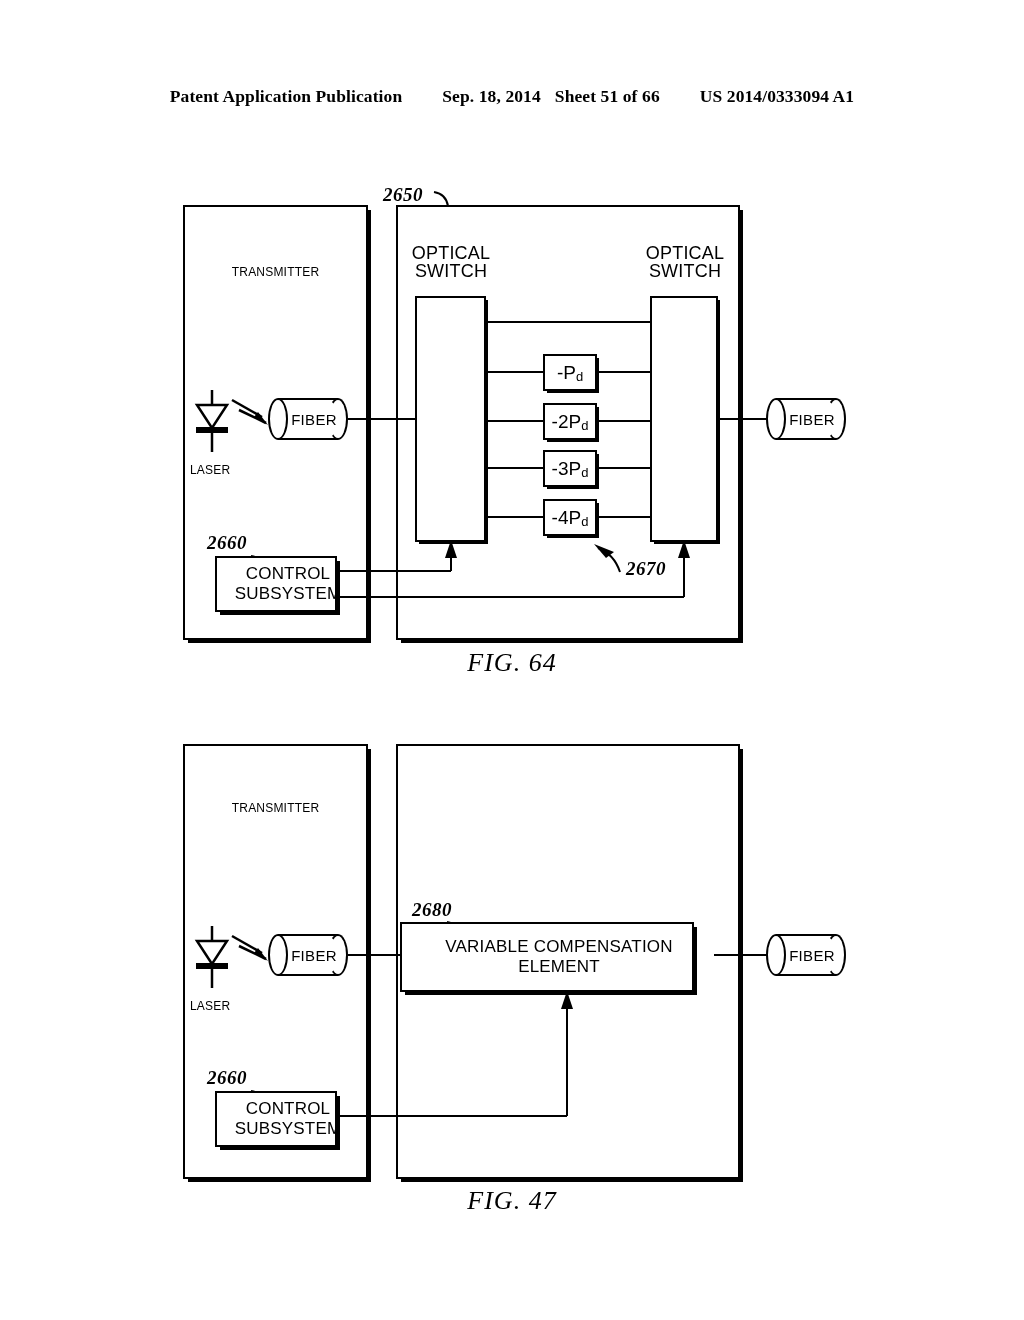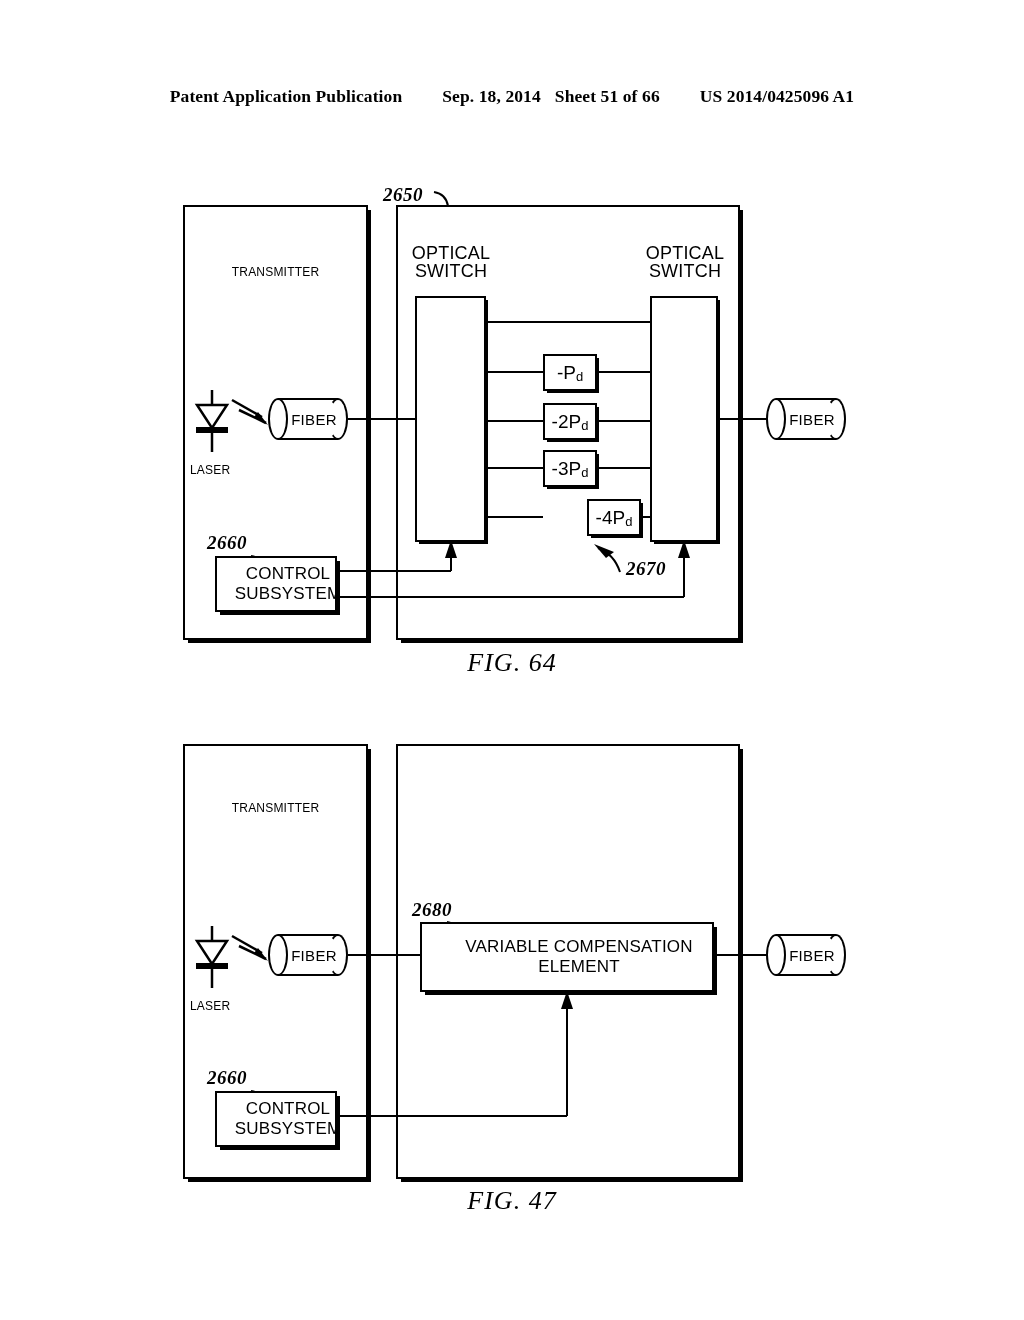--- a/index.html
+++ b/index.html
@@ -169,21 +169,21 @@
     position: absolute;
     left: 0;
     top: 0;
     overflow: visible;
   }
 </style>
 </head>
 <body>
 
 <div id="page-header">
-  <span class="seg">Patent Application Publication</span><span class="gap-a"></span><span class="seg">Sep. 18, 2014</span><span class="gap-b"></span><span class="seg">Sheet 51 of 66</span><span class="gap-c"></span><span class="seg">US 2014/0425096 A1</span>
+  <span class="seg">Patent Application Publication</span><span class="gap-a"></span><span class="seg">Sep. 18, 2014</span><span class="gap-b"></span><span class="seg">Sheet 51 of 66</span><span class="gap-c"></span><span class="seg">US 2014/0333094 A1</span>
 </div>
 
 <div class="figure" id="figure-64">
 
   <div class="plainbox" style="left:183px; top:205px; width:185px; height:435px;"></div>
   <div class="label" style="left:183px; top:263px; width:185px;">TRANSMITTER</div>
 
   <div class="plainbox" style="left:396px; top:205px; width:344px; height:435px;"></div>
   <div class="refnum" style="left:383px; top:184px;">2650</div>
 
@@ -256,21 +256,21 @@
         <span>-2P</span>
         <sub>d</sub>
       </div>
   </div>
   <div class="thinbox" style="left:543px; top:450px; width:54px; height:37px;">
     <div class="comp-label">
         <span>-3P</span>
         <sub>d</sub>
       </div>
   </div>
-  <div class="thinbox" style="left:543px; top:499px; width:54px; height:37px;margin-left:44px;">
+  <div class="thinbox" style="left:543px; top:499px; width:54px; height:37px;">
     <div class="comp-label">
         <span>-4P</span>
         <sub>d</sub>
       </div>
   </div>
 
   <div class="refnum" style="left:626px; top:558px;">2670</div>
 
   <div class="fiber" style="left:766px; top:398px; width:80px; height:42px;">
     <div class="cyl-body"></div>
@@ -322,21 +322,21 @@
   <div class="label" style="left:190px; top:997px; width:80px; text-align:left;">LASER</div>
 
   <div class="fiber" style="left:268px; top:934px; width:80px; height:42px;">
     <div class="cyl-body"></div>
     <div class="cap cap-right"></div>
     <div class="cap cap-left"></div>
     <div class="fiber-text">FIBER</div>
   </div>
 
   <div class="refnum" style="left:412px; top:899px;">2680</div>
-  <div class="box" style="left:420px; top:922px; width:294px; height:70px;">
+  <div class="box" style="left:400px; top:922px; width:294px; height:70px;">
     <div class="boxlabel" style="left:0; top:0; width:100%; height:100%;">VARIABLE COMPENSATION
 ELEMENT</div>
   </div>
 
   <div class="fiber" style="left:766px; top:934px; width:80px; height:42px;">
     <div class="cyl-body"></div>
     <div class="cap cap-right"></div>
     <div class="cap cap-left"></div>
     <div class="fiber-text">FIBER</div>
   </div>

